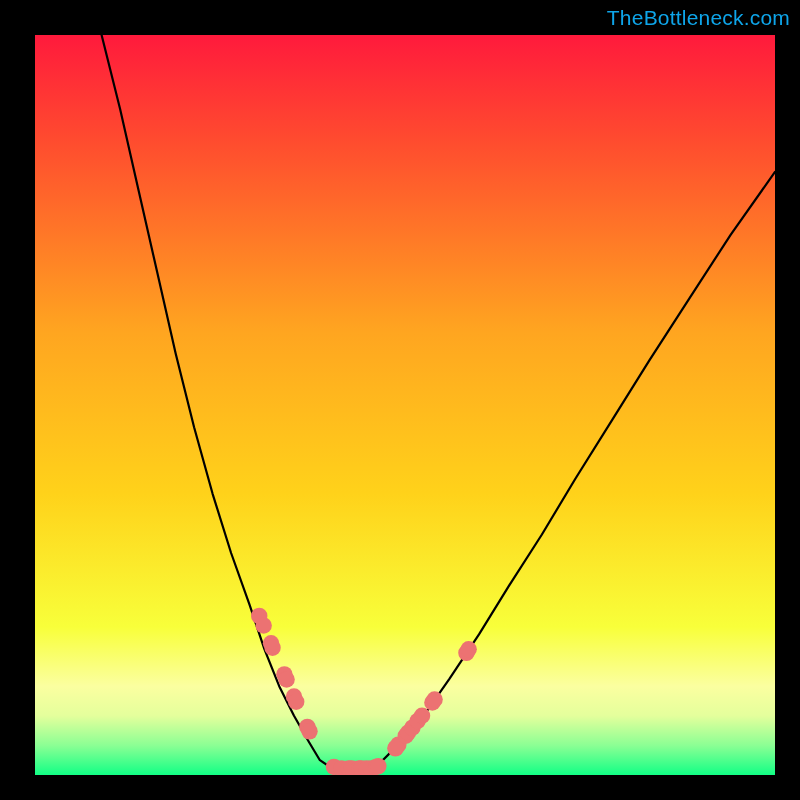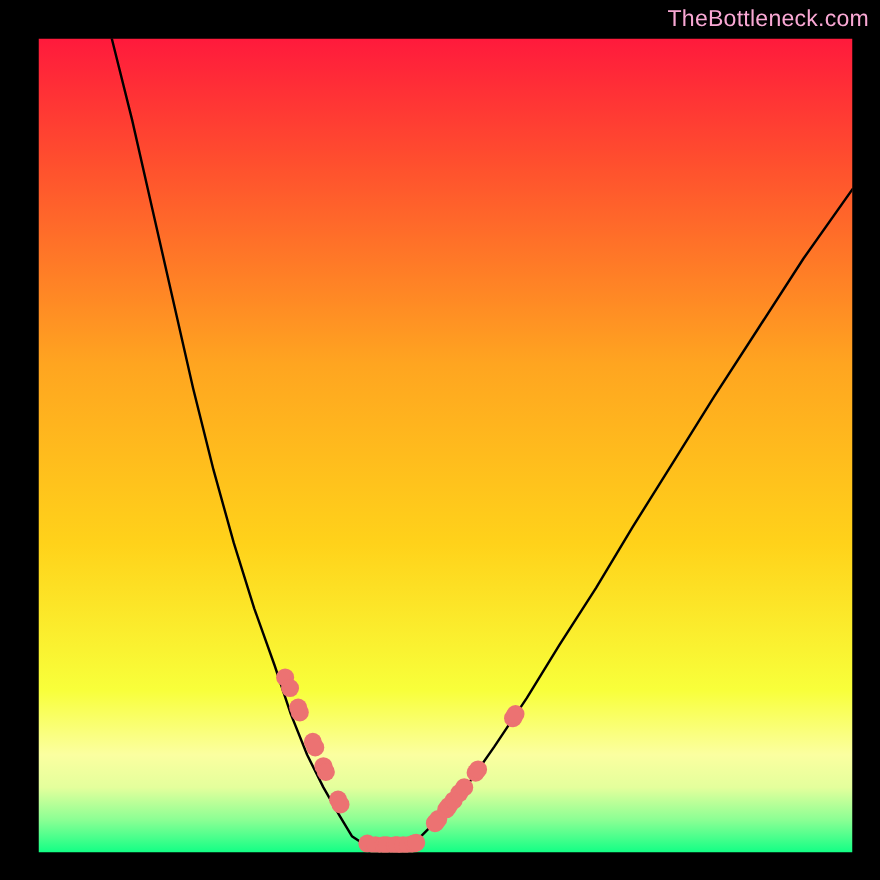--- a/index.html
+++ b/index.html
@@ -14,21 +14,21 @@
   .frame {
     position: relative;
     width: 800px;
     height: 800px;
     background: #000;
   }
   .watermark {
     position: absolute;
     top: 6px;
     right: 10px;
-    color: #f9a8d4;
+    color: #0ea5e9;
     font-size: 21px;
     font-weight: 500;
     letter-spacing: 0.2px;
     z-index: 50;
   }
   .plot-wrap {
     position: absolute;
     left: 35px;
     top: 35px;
     width: 740px;

